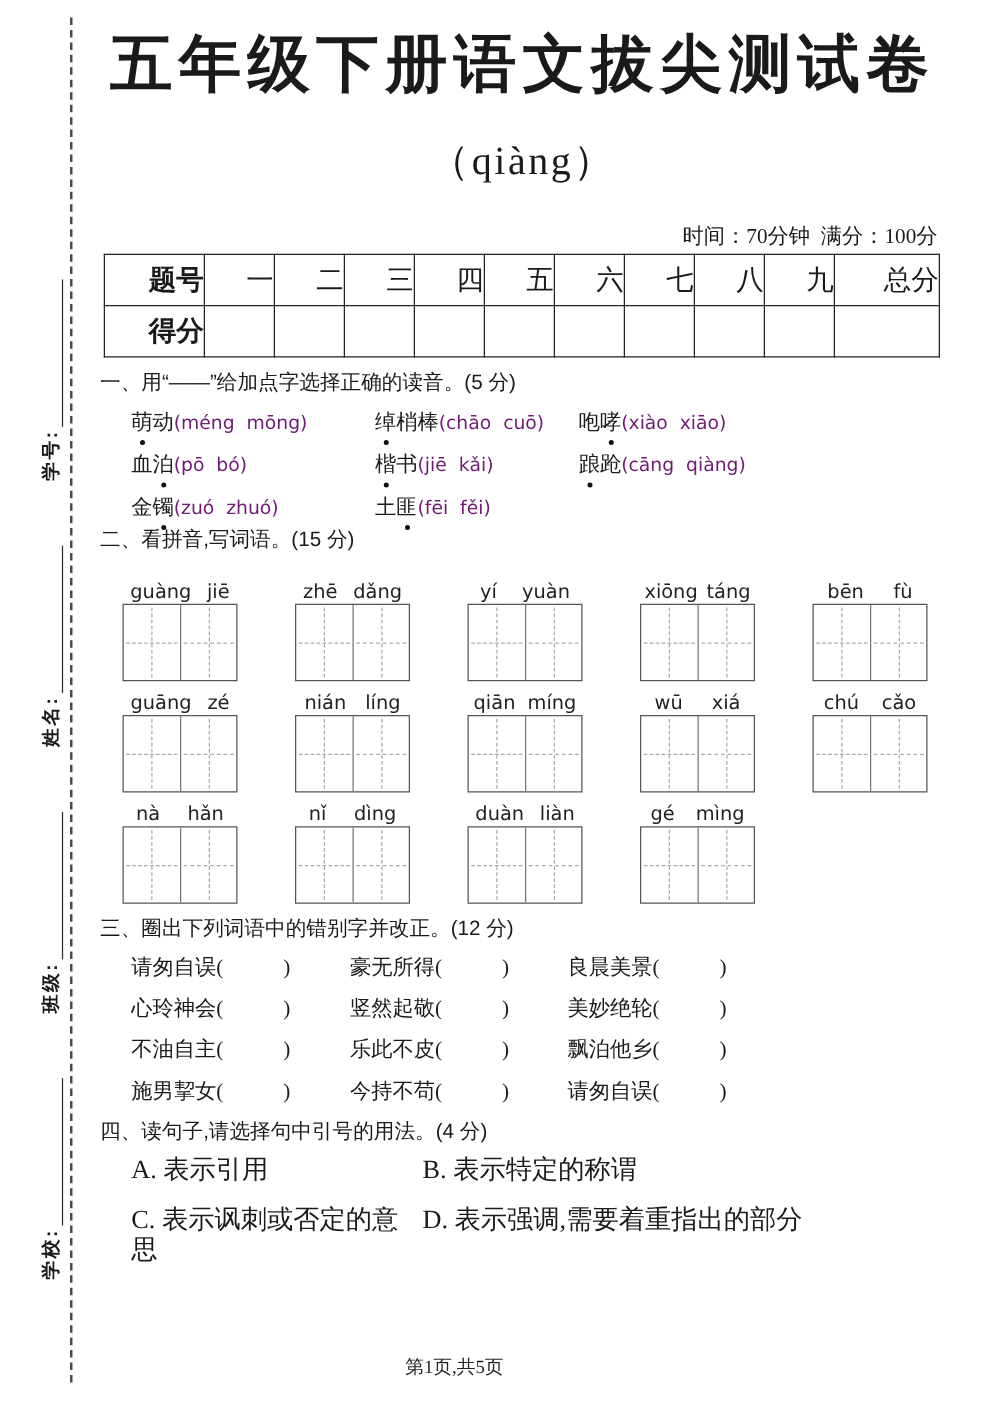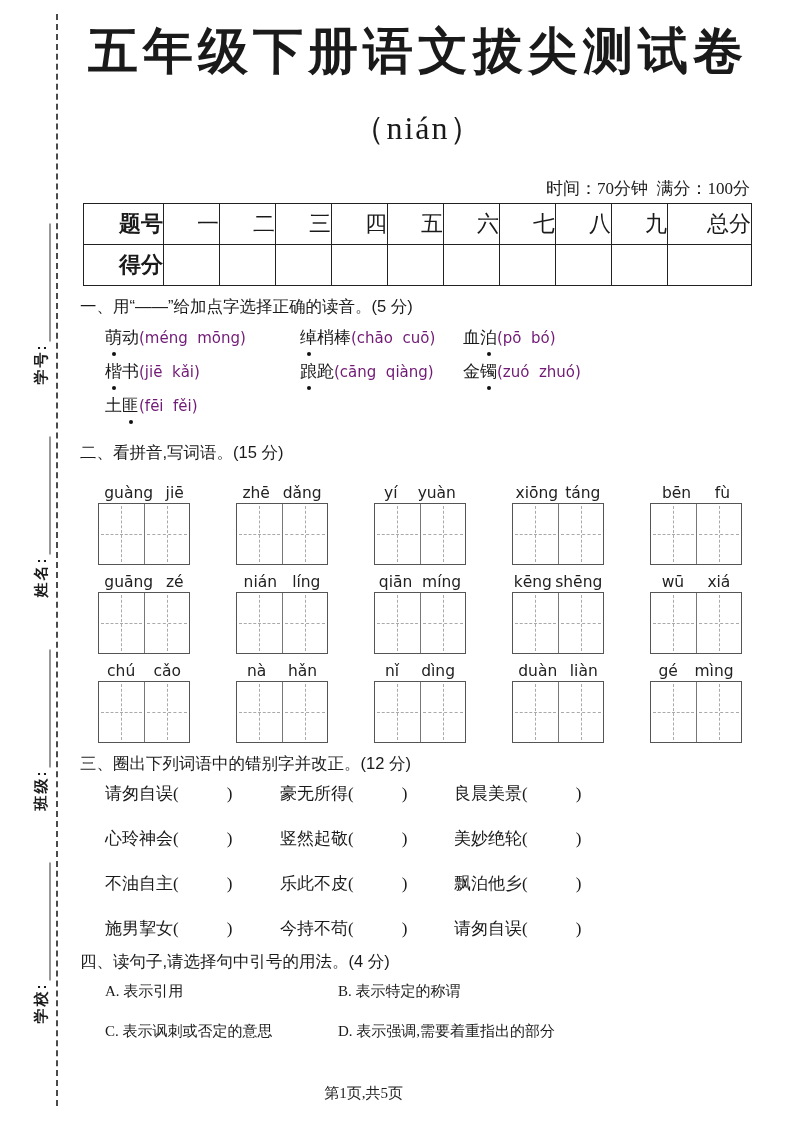--- a/index.html
+++ b/index.html
@@ -23,47 +23,47 @@
   .meta{margin-top:30px;text-align:right;font-size:17px;line-height:22px;
         padding-right:6px;white-space:pre;}
   
   table.score{border-collapse:collapse;table-layout:fixed;width:668px;margin:3px 0 0 3px;}
   table.score td{border:1.6px solid #222;height:40px;text-align:right;
                  font-size:22px;padding:0;}
   td.rowlab{font-weight:700;}
   
   .sec-h{font-family:"Liberation Sans","DejaVu Sans",sans-serif;font-weight:400;
          font-size:16.5px;line-height:20px;}
-  .s1h{margin-top:10px;} .s2h{margin-top:24px;} .s3h{margin-top:10px;} .s4h{margin-top:10px;}
+  .s1h{margin-top:10px;} .s2h{margin-top:4px;} .s3h{margin-top:10px;} .s4h{margin-top:10px;}
   
   .grid1{display:grid;grid-template-columns:195px 163px 1fr;row-gap:10px;
          padding-left:25px;margin-top:10px;font-size:17px;line-height:24px;}
   .dotchar{position:relative;display:inline-block;}
   .dotchar::after{content:"";position:absolute;left:50%;bottom:-6px;width:4px;height:4px;
                   border-radius:50%;background:#111;transform:translateX(-50%);}
   .py{white-space:pre;font-family:"DejaVu Sans","Liberation Sans",sans-serif;
       font-size:15px;color:#701a75;}
   
   .grid2{display:grid;grid-template-columns:repeat(5,92px);column-gap:46px;row-gap:8px;
          margin-top:22px;padding-left:18px;}
   .pgroup{width:92px;}
   .pline{display:flex;justify-content:space-around;font-family:"DejaVu Sans","Liberation Sans",sans-serif;
          font-size:15.5px;color:#222;height:18px;line-height:18px;}
   .pbox{display:flex;width:92px;height:62px;border:1.6px solid #555;box-sizing:border-box;margin-top:1px;}
   .pcell{position:relative;flex:1;}
   .pcell:first-child{border-right:1.4px solid #777;}
   .pcell::before{content:"";position:absolute;left:50%;top:2px;bottom:2px;border-left:1px dashed #aaa;}
   .pcell::after{content:"";position:absolute;top:50%;left:2px;right:2px;border-top:1px dashed #aaa;}
   
-  .grid3{display:grid;grid-template-columns:175px 174px 1fr;row-gap:20px;
+  .grid3{display:grid;grid-template-columns:175px 174px 1fr;row-gap:8px;
          padding-left:25px;margin-top:8px;font-size:17px;line-height:25px;}
   .blank{display:inline-block;width:48px;}
   
   .grid4{display:grid;grid-template-columns:233px 1fr;row-gap:16px;
-         padding-left:25px;margin-top:8px;font-size:15px;line-height:24px;}
+         padding-left:25px;margin-top:8px;font-size:21px;line-height:24px;}
   
   .footer{position:absolute;left:0;width:727px;top:1084px;text-align:center;
           font-size:15px;color:#222;}
 </style>
 </head>
 <body>
 
 <div class="cut-line"></div>
 
 <div class="sidebar">
@@ -81,21 +81,21 @@
   </span>
   <span class="sb-field">
     <span class="sb-label">学号:</span>
     <span class="sb-line"></span>
   </span>
 </div>
 
 <div class="main">
 
   <div class="title">五年级下册语文拔尖测试卷</div>
-  <div class="subtitle">（nián）</div>
+  <div class="subtitle">（qiàng）</div>
   <div class="meta">时间：70分钟  满分：100分</div>
 
   <table class="score">
     <colgroup>
       <col style="width:80px">
       <col style="width:56px">
         <col style="width:56px">
         <col style="width:56px">
       <col style="width:56px">
         <col style="width:56px">
@@ -138,20 +138,21 @@
     </table>
 
   <div class="sec-h s1h">一、用“——”给加点字选择正确的读音。(5 分)</div>
   <div class="grid1">
 
       <span><span></span><span class="dotchar">萌</span><span>动</span><span class="py">(méng  mōng)</span></span>
 
 
       <span><span></span><span class="dotchar">绰</span><span>梢棒</span><span class="py">(chāo  cuō)</span></span>
 
+      <span><span>咆</span><span class="dotchar">哮</span><span></span><span class="py">(xiào  xiāo)</span></span>
 
       <span><span>血</span><span class="dotchar">泊</span><span></span><span class="py">(pō  bó)</span></span>
 
       <span><span></span><span class="dotchar">楷</span><span>书</span><span class="py">(jiē  kǎi)</span></span>
 
       <span><span></span><span class="dotchar">踉</span><span>跄</span><span class="py">(cāng  qiàng)</span></span>
 
       <span><span>金</span><span class="dotchar">镯</span><span></span><span class="py">(zuó  zhuó)</span></span>
 
       <span><span>土</span><span class="dotchar">匪</span><span></span><span class="py">(fēi  fěi)</span></span>
@@ -241,30 +242,20 @@
         <div class="pline">
           <span>qiān</span>
           <span>míng</span>
         </div>
         <div class="pbox">
           <span class="pcell"></span>
           <span class="pcell"></span>
         </div>
       </div>
 
-      <div class="pgroup">
-        <div class="pline">
-          <span>kēng</span>
-          <span>shēng</span>
-        </div>
-        <div class="pbox">
-          <span class="pcell"></span>
-          <span class="pcell"></span>
-        </div>
-      </div>
 
       <div class="pgroup">
         <div class="pline">
           <span>wū</span>
           <span>xiá</span>
         </div>
         <div class="pbox">
           <span class="pcell"></span>
           <span class="pcell"></span>
         </div>

